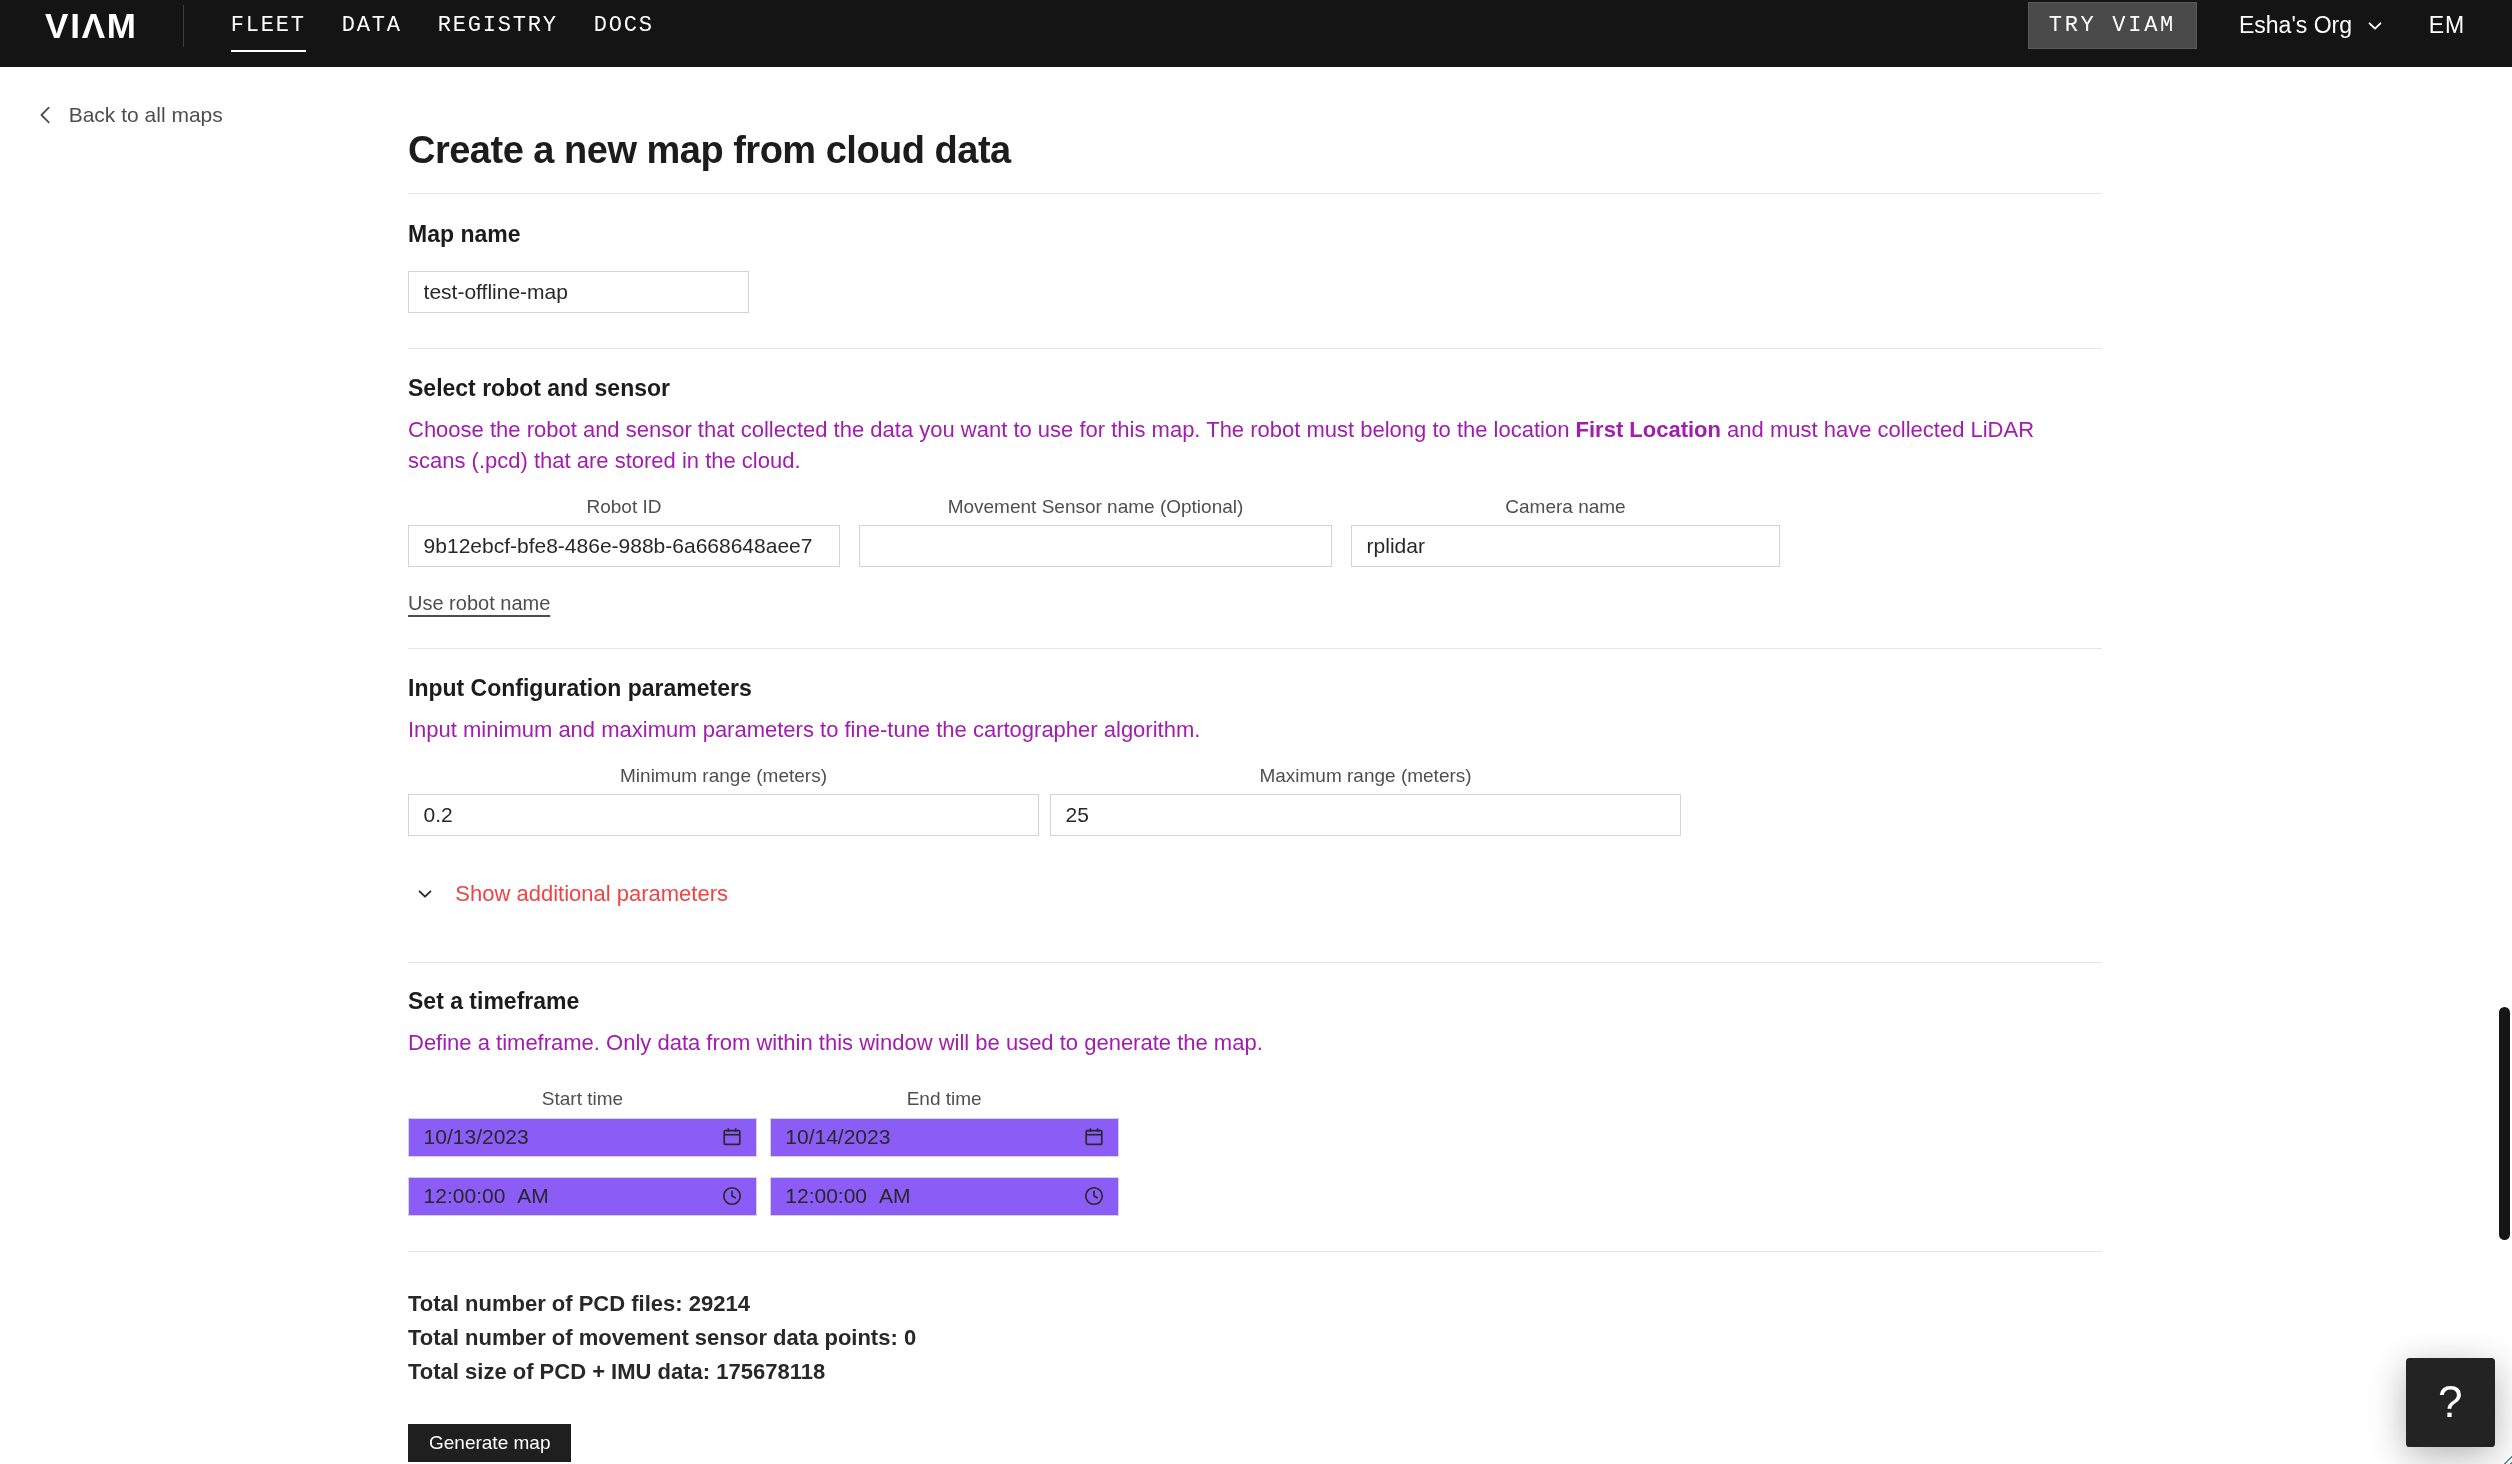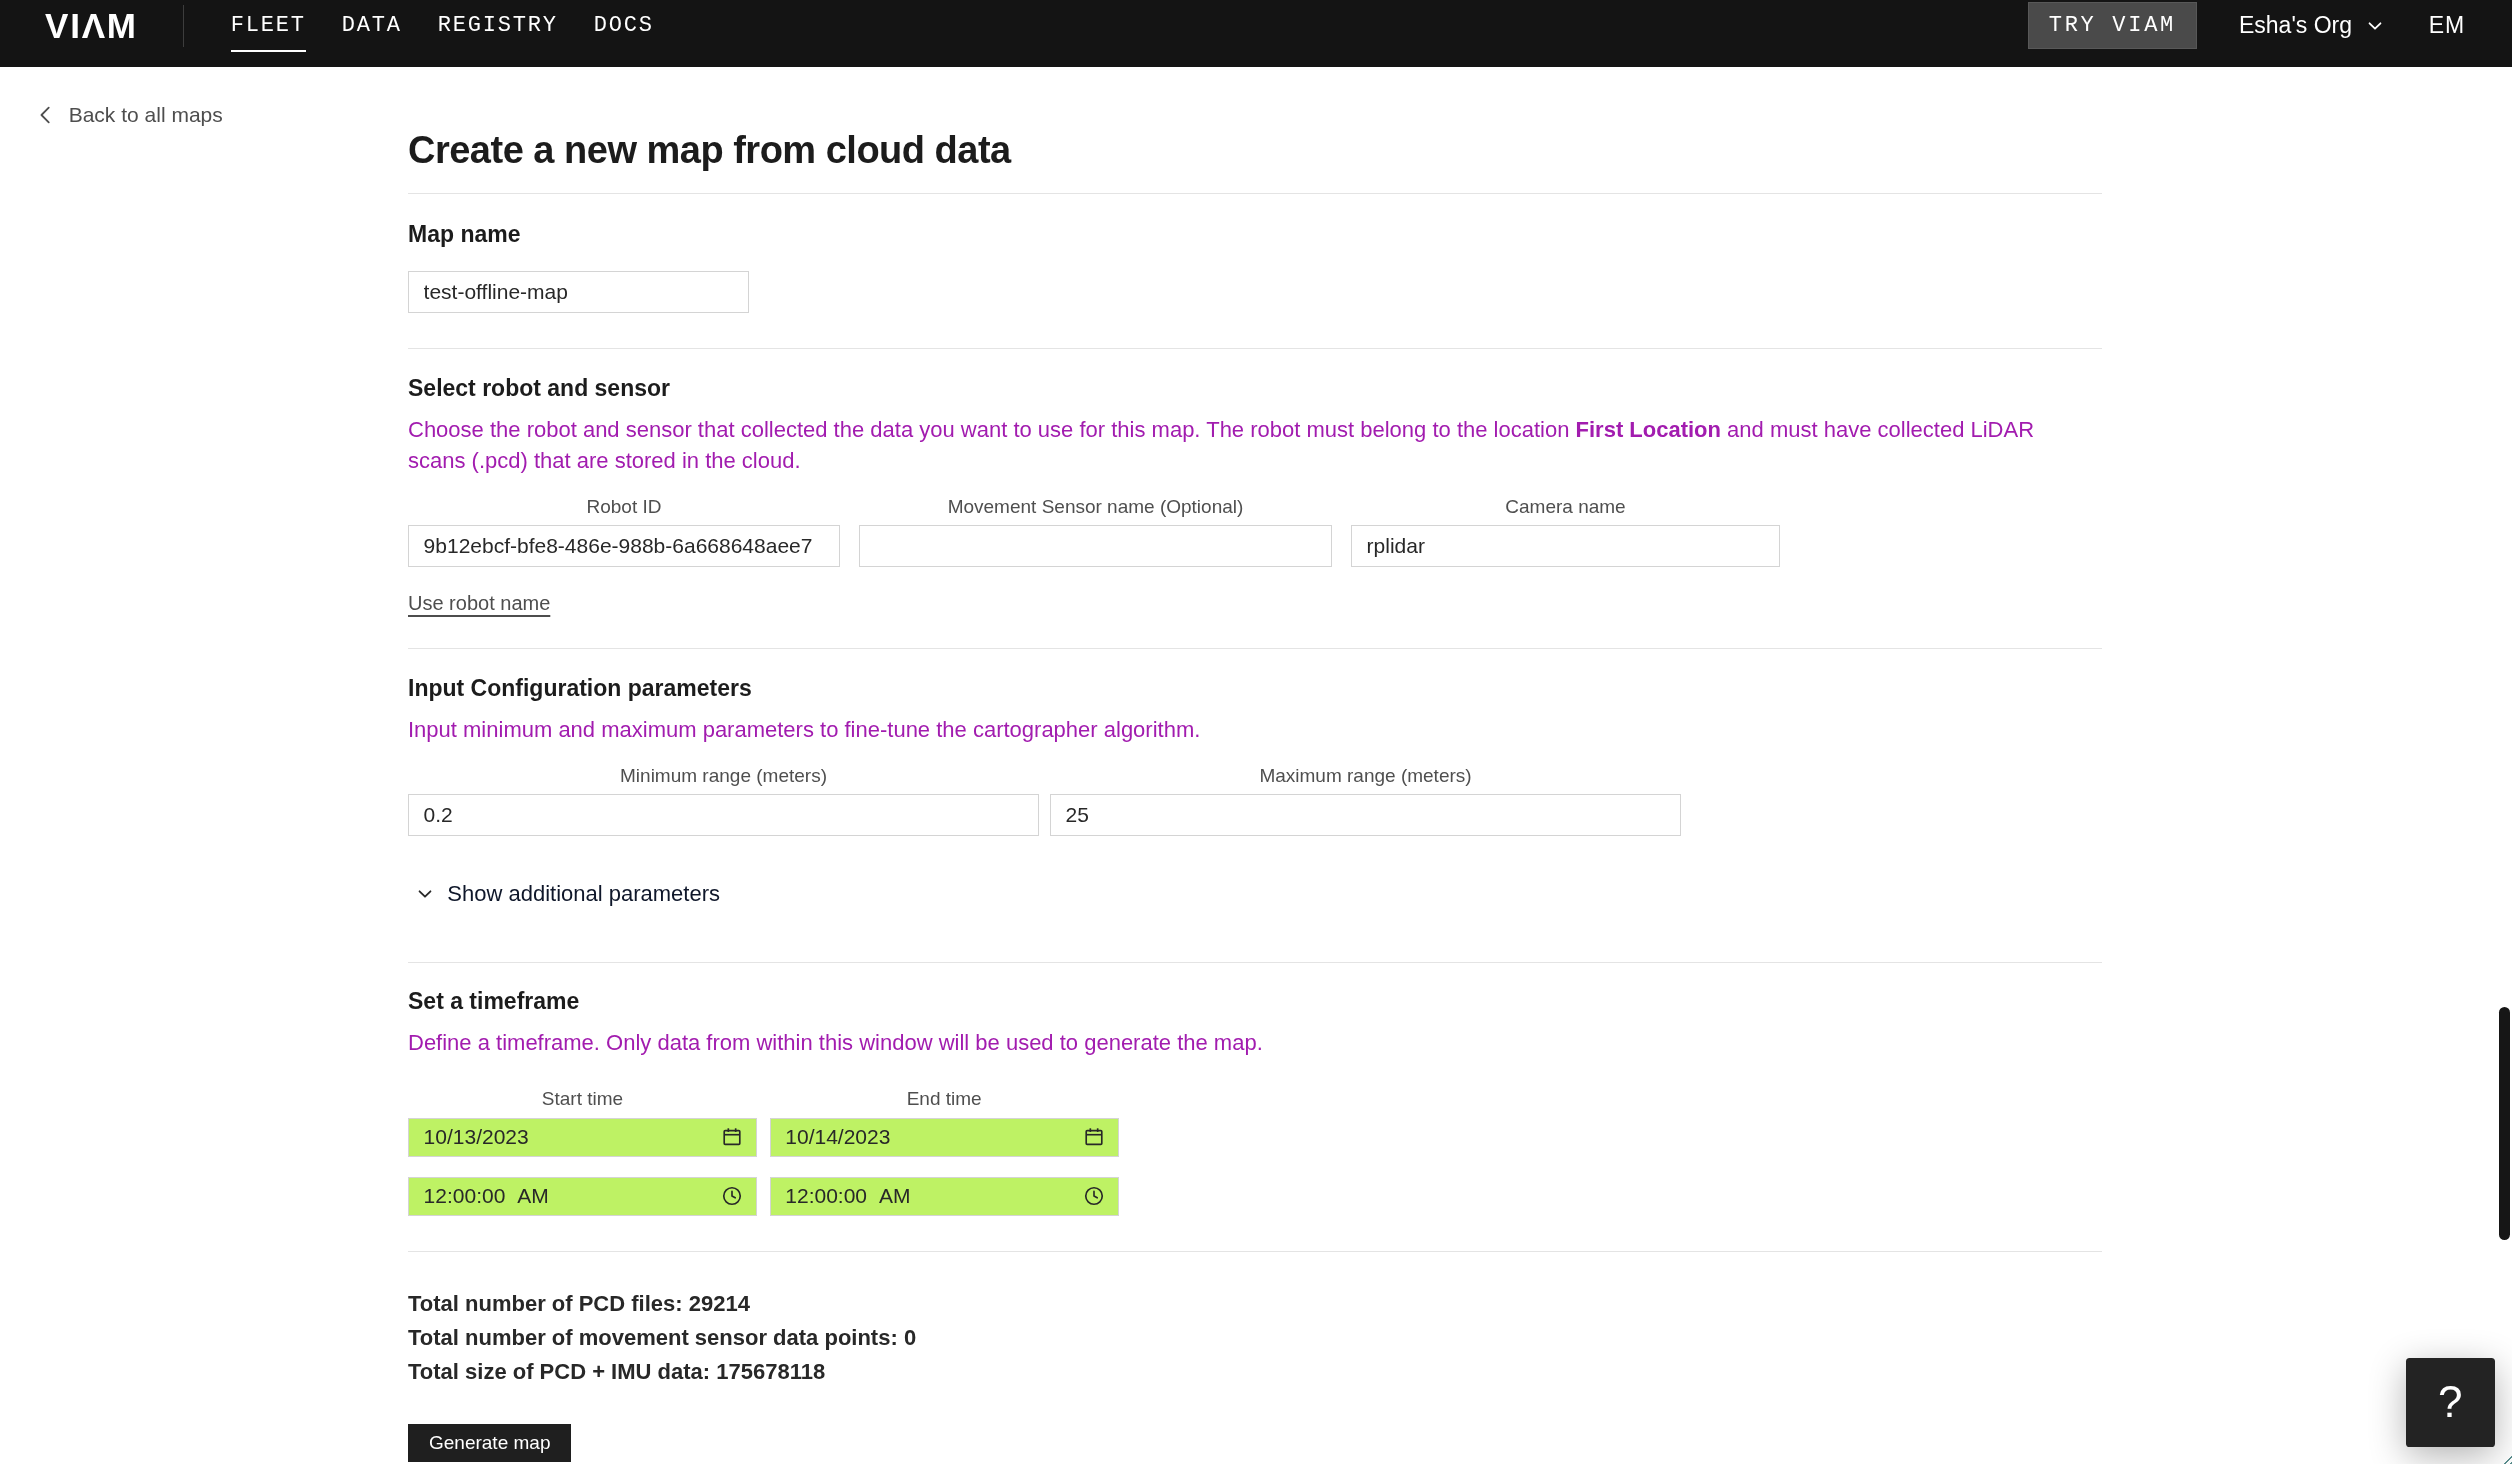--- a/index.html
+++ b/index.html
@@ -163,35 +163,35 @@
     color: #4e4e4e;
     text-decoration: underline;
     text-underline-offset: 4.5px;
     cursor: pointer;
   }
 
   .toggle-row {
     margin-top: 45px;
     display: inline-flex;
     align-items: center;
-    gap: 12px;
+    gap: 20px;
     font-size: 22px;
-    color: #0f172a;
+    color: #ef4444;
     cursor: pointer;
     padding-left: 7.3px;
     text-align: center;
   }
 
   .timeframe-row { display: flex; gap: 12.7px; margin-top: 29px; }
   .dt-col { width: 349px; }
   .dt-input {
     margin-top: 7.3px;
     height: 39px;
     border: 0.9px solid #d4d4d4;
-    background: #bef264;
+    background: #8b5cf6;
     display: flex;
     align-items: center;
     justify-content: space-between;
     padding: 0 12.7px 0 14.6px;
     font-size: 21px;
     color: #282828;
     cursor: pointer;
   }
   .dt-input.time { margin-top: 20px; }
   .dt-input .val { word-spacing: 7.3px; }

